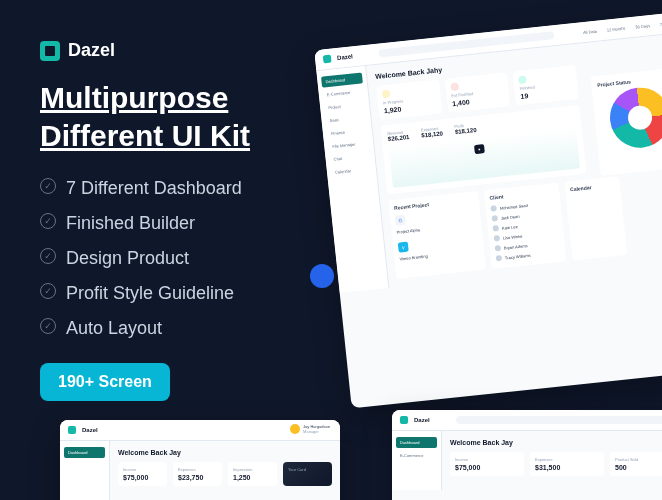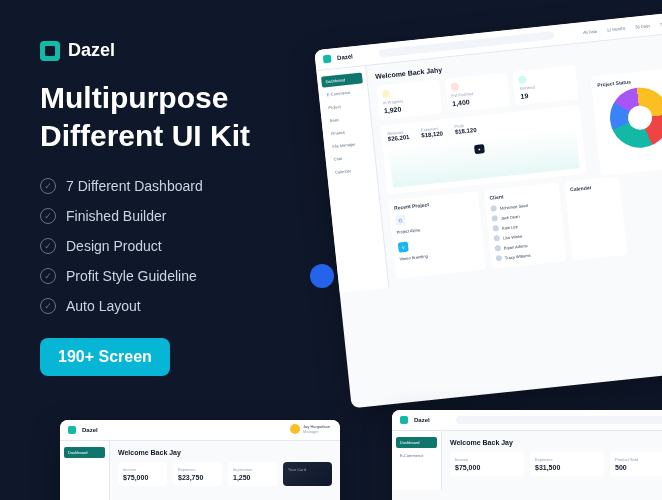--- a/index.html
+++ b/index.html
@@ -41,31 +41,32 @@
       color: white;
       font-size: 18px;
       font-weight: 700;
     }
     .headline {
       color: white;
       font-size: 30px;
       font-weight: 700;
       line-height: 1.25;
       margin-bottom: 24px;
+      text-decoration: underline;
     }
     .features {
       list-style: none;
       margin-bottom: 24px;
     }
     .features li {
       display: flex;
-      align-items: flex-end;
+      align-items: flex-start;
       gap: 10px;
       color: #cbd5e1;
-      font-size: 14px;
+      font-size: 18px;
       margin-bottom: 14px;
     }
     .check-circle {
       width: 16px;
       height: 16px;
       border: 1.5px solid #64748b;
       border-radius: 50%;
       display: flex;
       align-items: center;
       justify-content: center;

